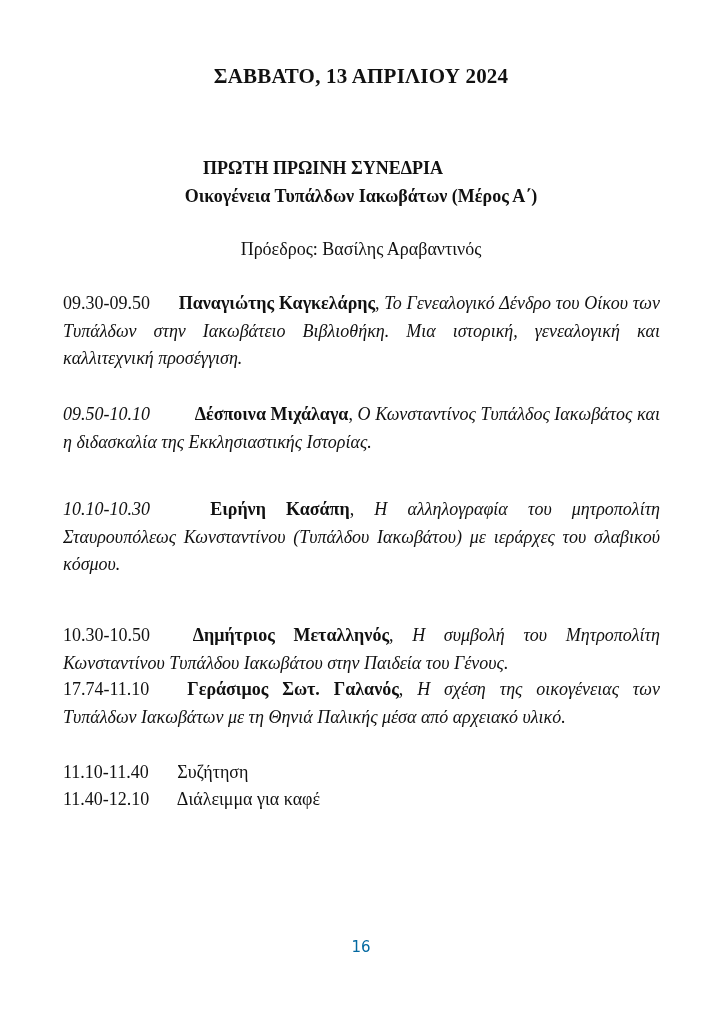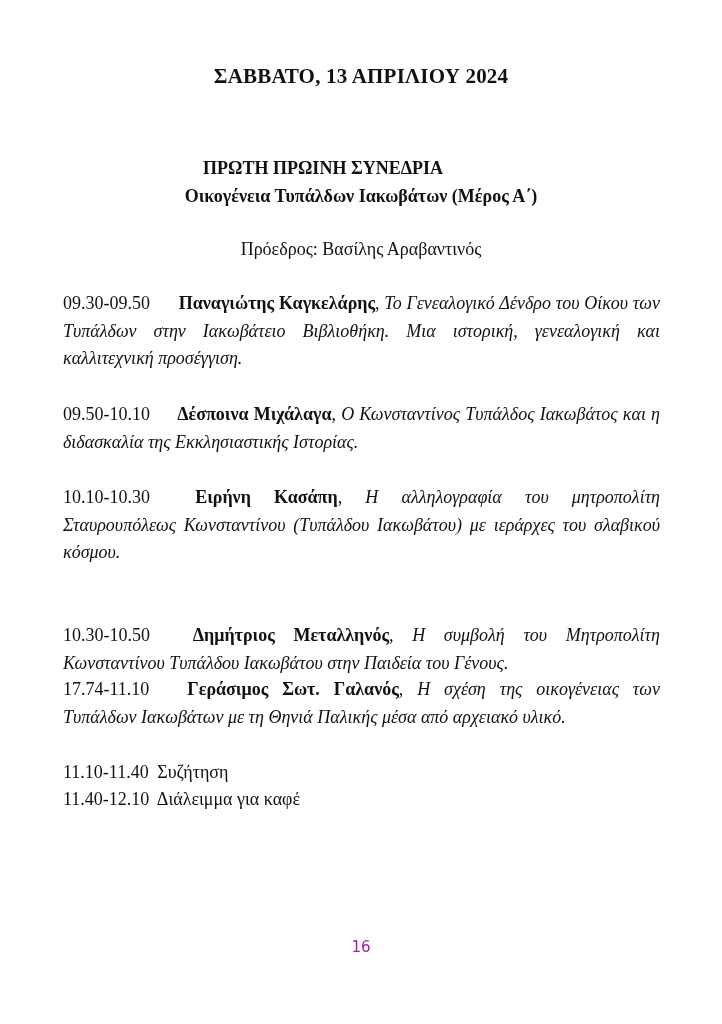--- a/index.html
+++ b/index.html
@@ -14,30 +14,30 @@
           font-weight: bold; font-size: 18px; }
   .chair { position: absolute; top: 239px; left: 0; width: 722px; text-align: center;
           font-size: 18px; }
   .entry { position: absolute; left: 63px; width: 597px; font-size: 18px; line-height: 27.5px;
            text-align: justify; }
   .entry .time { margin-right: 10px; }
   .entry .spk { font-weight: bold; margin-left: 14px; }
   .entry .ttl { font-style: italic; }
   .e1 { top: 290px; }
   .e2 { top: 401px; }
-  .e3 { top: 484px; }
+  .e3 { top: 496px; }
   .e4 { top: 622px; }
   .e5 { top: 676px; }
   .simple { position: absolute; left: 63px; font-size: 18px; line-height: 27.5px; }
   .s1 { top: 759px; }
   .s2 { top: 786px; }
-  .simple .time { margin-right: 4px; }
+  .simple .time { margin-right: 24px; }
   .pagenum { position: absolute; top: 938px; left: 0; width: 722px; text-align: center;
-             font-family: "DejaVu Sans", sans-serif; font-size: 15px; color: #a21caf; }
-  .e2 .time, .e3 .time { margin-right: 8px; }
+             font-family: "DejaVu Sans", sans-serif; font-size: 15px; color: #0369a1; }
+  .e2 .time, .e3 .time { margin-right: 26px; font-style: italic; }
 </style>
 </head>
 <body>
 
 <div class="page">
   <div class="date">ΣΑΒΒΑΤΟ, 13 ΑΠΡΙΛΙΟΥ 2024</div>
   <div class="session-title">ΠΡΩΤΗ ΠΡΩΙΝΗ ΣΥΝΕΔΡΙΑ</div>
   <div class="session-sub">Οικογένεια Τυπάλδων Ιακωβάτων (Μέρος Α΄)</div>
   <div class="chair">Πρόεδρος: Βασίλης Αραβαντινός</div>
 

